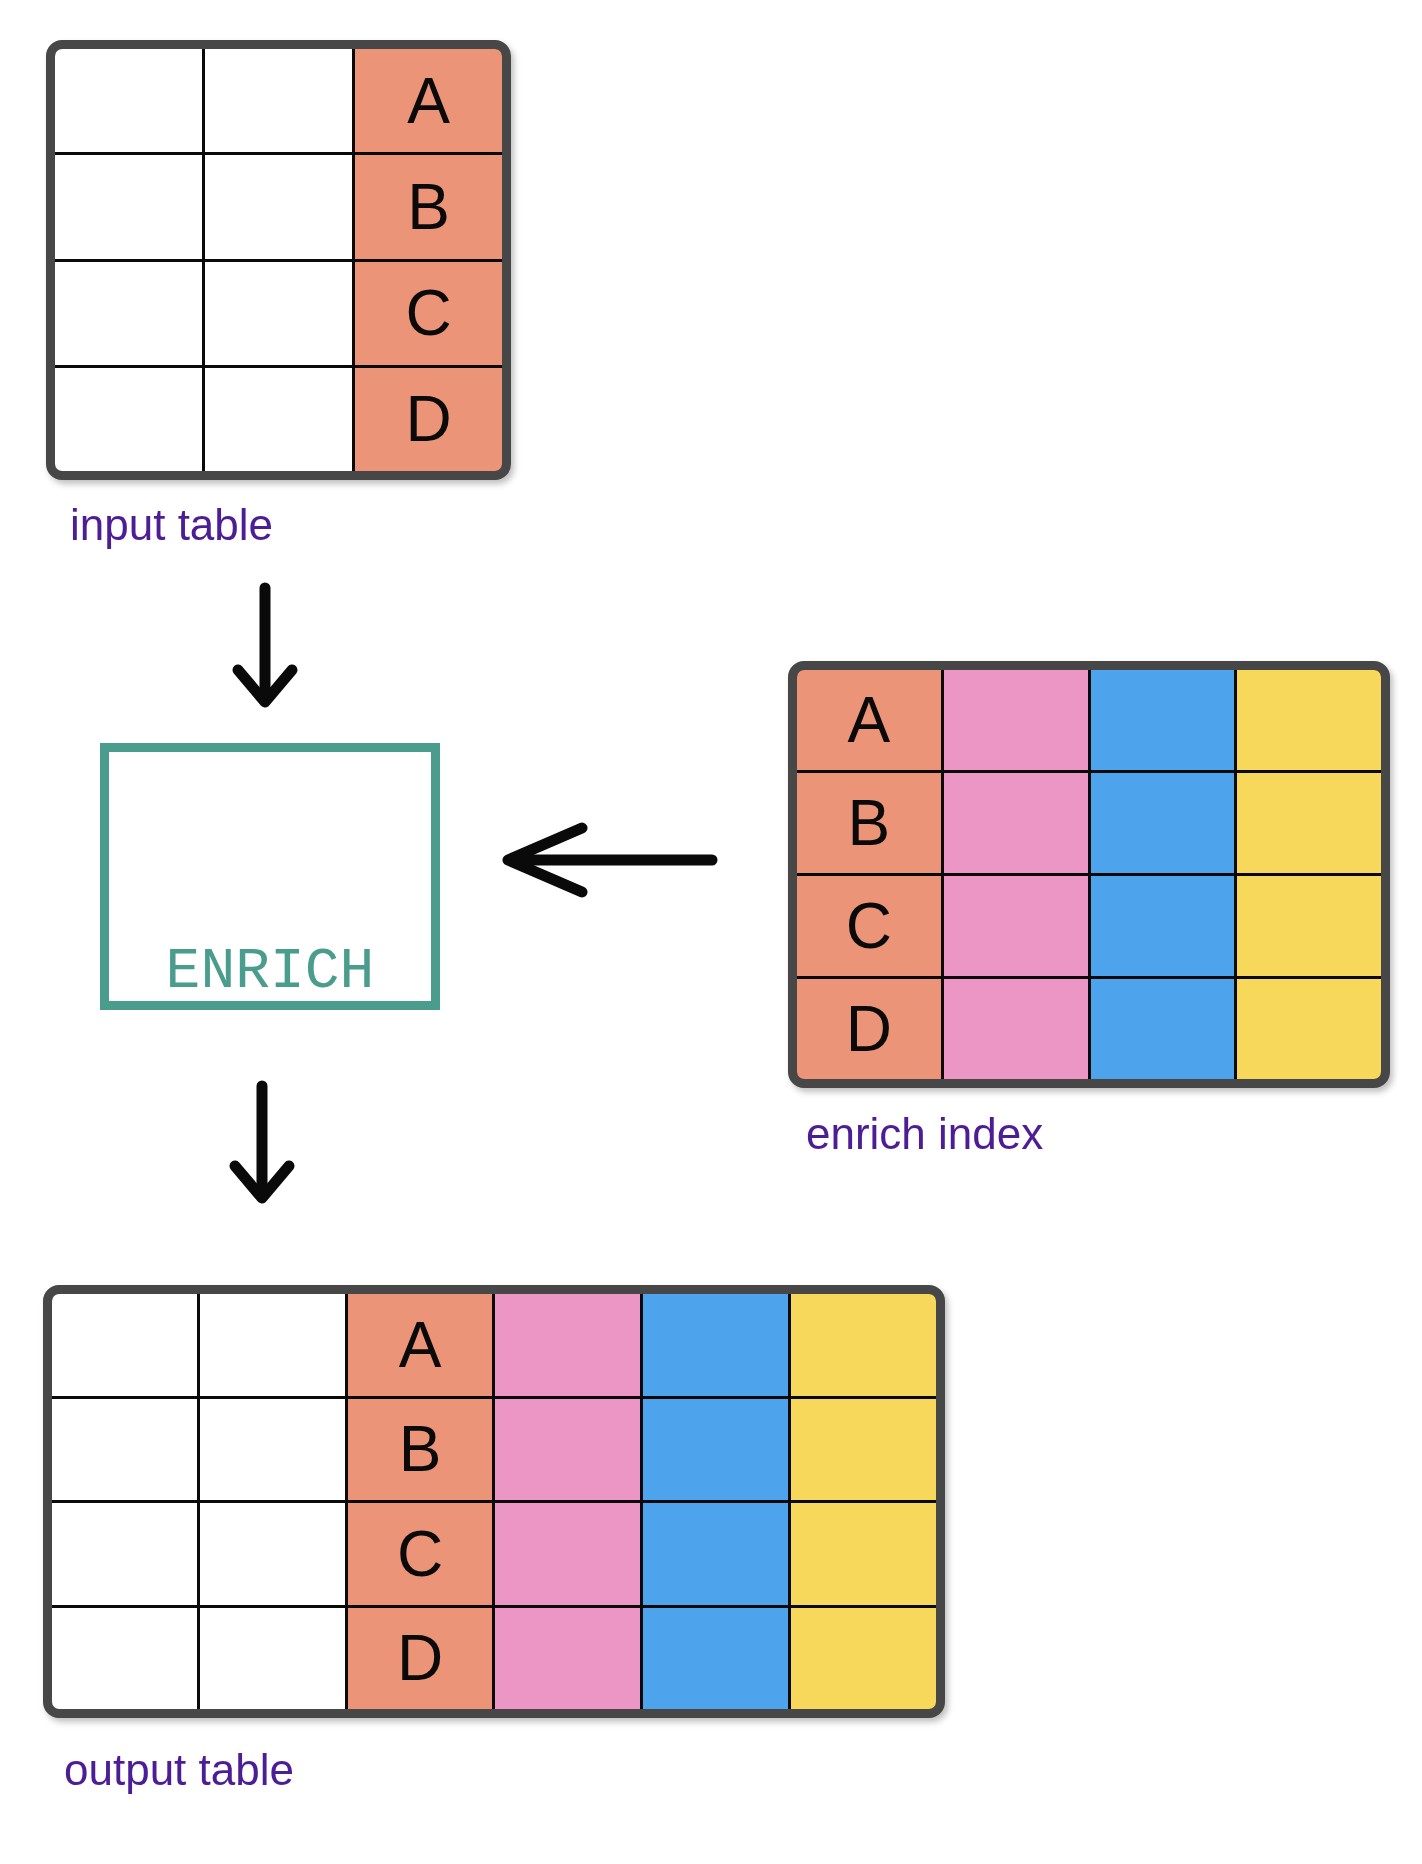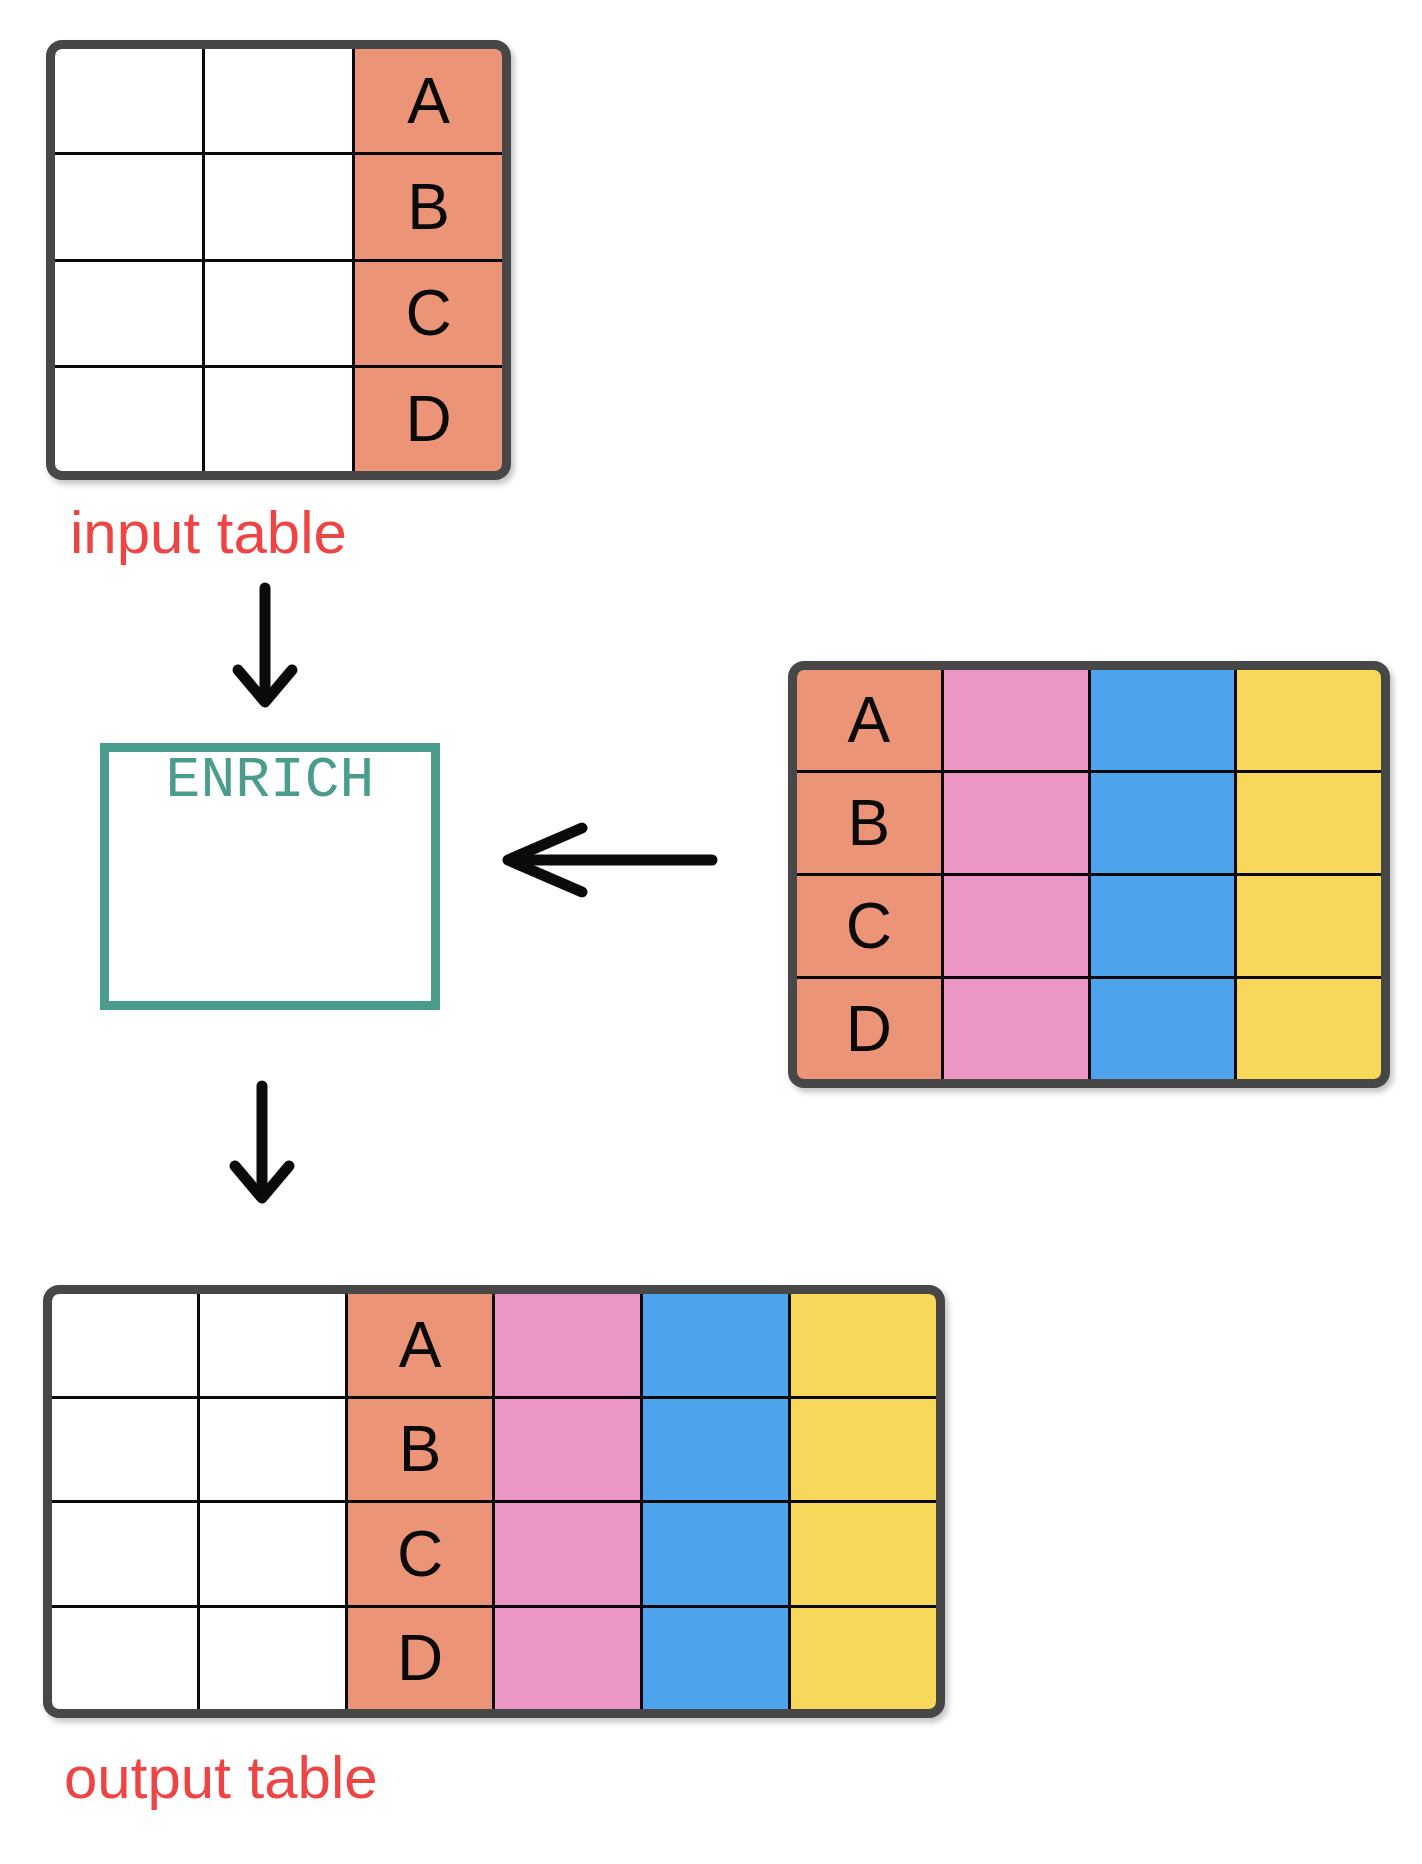--- a/index.html
+++ b/index.html
@@ -10,26 +10,26 @@
   .tbl{
     position:absolute;display:grid;gap:3px;background:#0a0a0a;
     border:9px solid #474747;border-radius:16px;overflow:hidden;
     box-shadow:3px 4px 6px rgba(0,0,0,0.25);
   }
   .tbl .cell{
     display:flex;align-items:center;justify-content:center;
     font-size:64px;line-height:1;color:#0a0a0a;
   }
   .diagram-label{
-    position:absolute;font-size:60px;line-height:1;color:#ef4444;white-space:nowrap;
+    position:absolute;font-size:44px;line-height:1;color:#4c1d95;white-space:nowrap;
   }
   #enrich-box{
     position:absolute;left:100px;top:743px;width:340px;height:267px;
     box-sizing:border-box;border:9px solid #4A9C8C;background:#ffffff;
-    display:flex;flex-direction:column;align-items:center;justify-content:space-between;gap:12px;
+    display:flex;flex-direction:column;align-items:center;justify-content:flex-end;gap:12px;
   }
   #enrich-box .cmd-line1{
     font-family:"Liberation Mono","DejaVu Sans Mono",monospace;
     font-size:58px;line-height:1;color:#4A9C8C;
   }
   #enrich-box .cmd-line2{
     font-family:"Liberation Sans",sans-serif;
     font-size:62px;line-height:1;color:#4A9C8C;
   }
   svg.arrow{position:absolute;overflow:visible;}
@@ -83,20 +83,21 @@
       <div class="cell" style="background: rgb(236, 148, 120);">C</div>
       <div class="cell" style="background: rgb(236, 150, 198);"></div>
       <div class="cell" style="background: rgb(78, 164, 236);"></div>
       <div class="cell" style="background: rgb(247, 216, 90);"></div>
       <div class="cell" style="background: rgb(236, 148, 120);">D</div>
       <div class="cell" style="background: rgb(236, 150, 198);"></div>
       <div class="cell" style="background: rgb(78, 164, 236);"></div>
       <div class="cell" style="background: rgb(247, 216, 90);"></div>
     </div>
 
+  <div class="diagram-label" style="left:806px;top:1112px;">enrich index</div>
 
   <svg class="arrow" style="left:227px;top:1080px;" width="70" height="128" viewBox="0 0 70 128">
     <line x1="35" y1="6" x2="35" y2="112"></line>
     <polyline points="8,86 35,118 62,86"></polyline>
   </svg>
 
   <div class="tbl" id="output-table" style="left: 43px; top: 1285px; width: 884px; height: 415px; grid-template-columns: repeat(6, 1fr); grid-template-rows: repeat(4, 1fr);">
       <div class="cell" style="background: rgb(255, 255, 255);"></div>
       <div class="cell" style="background: rgb(255, 255, 255);"></div>
       <div class="cell" style="background: rgb(236, 148, 120);">A</div>

